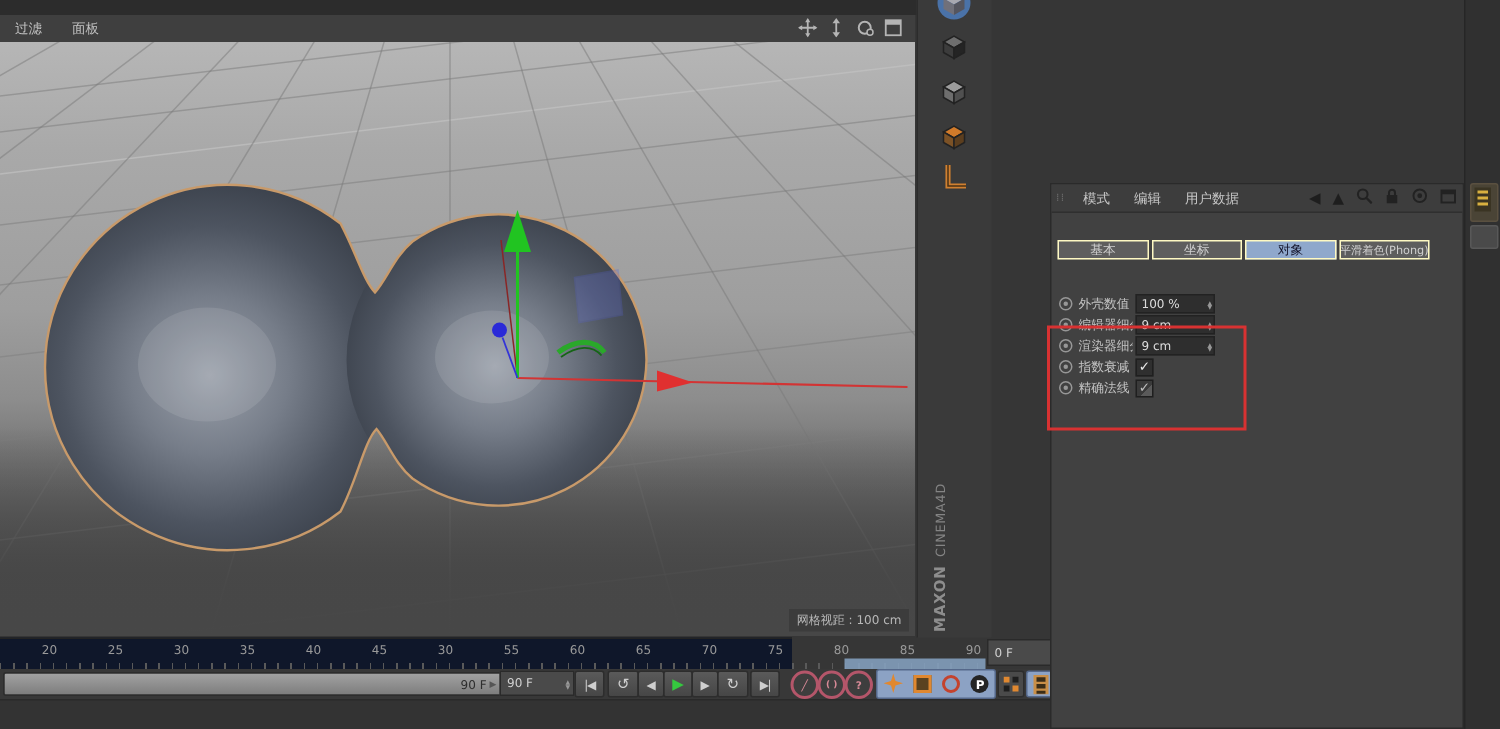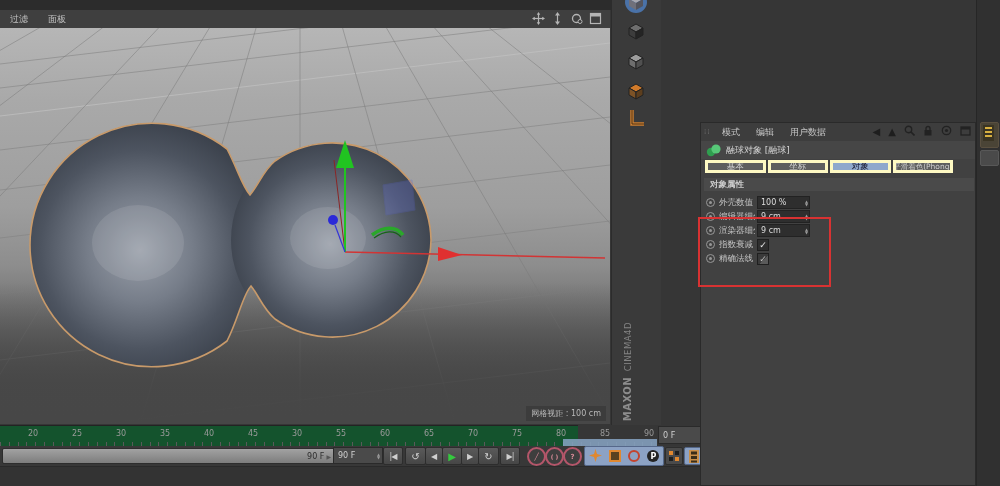--- a/index.html
+++ b/index.html
@@ -15,21 +15,21 @@
   #viewport svg{position:absolute;left:0;top:0;}
   #vp-fade{position:absolute;left:0;top:256px;width:610px;height:140px;background:linear-gradient(rgba(71,71,71,0),rgba(71,71,71,.92) 75%,#474747);}
   #grid-label{position:absolute;right:4px;bottom:3px;background:#3c3c3c;color:#b8b8b8;font-size:8px;padding:2px 5px;text-align:center;}
   
   #mode-strip{left:611px;top:0;width:49px;height:425px;background:#3a3a3a;border-left:1px solid #2c2c2c;}
   .mode-btn{position:absolute;left:8px;width:32px;height:27px;display:flex;align-items:center;justify-content:center;}
   #brand{position:absolute;left:10px;bottom:4px;transform:rotate(180deg);writing-mode:vertical-rl;color:#8d8d8d;line-height:11px;letter-spacing:.5px;}
   #brand .b1{font-weight:bold;font-size:10px;}
   #brand .b2{font-size:8.5px;color:#848484;}
   
-  #ruler{left:0;top:425px;width:578px;height:20px;background:#14532d;border-top:1px solid #232323;}
+  #ruler{left:0;top:425px;width:528px;height:20px;background:#0f172a;border-top:1px solid #232323;}
   #ruler .tk{position:absolute;top:3px;transform:translateX(-50%);font-size:8px;color:#9a9a9a;font-style:normal;font-weight:normal;}
   #ruler-ticks{position:absolute;left:0;bottom:0;width:658px;height:4px;background:repeating-linear-gradient(90deg,#5a5a5a 0 1px,transparent 1px 8.8px);}
   #preview-strip{position:absolute;left:563px;bottom:0;width:94px;height:7px;background:#87a5c4;opacity:.85;}
   .ffield{background:#4a4a4a;border:1px solid #2a2a2a;display:flex;align-items:center;font-size:8px;color:#d0d0d0;padding:0 2px 0 4px;}
   .ffield .val{flex:1;}
   .spin{display:flex;flex-direction:column;line-height:3px;font-size:4px;color:#999;}
   .spin i{font-style:normal;}
   
   #transport{left:0;top:446px;width:700px;height:20px;background:#383838;}
   #range-slider{position:absolute;left:2px;top:2px;width:328px;height:14px;background:linear-gradient(#a2a2a2,#7d7d7d);border:1px solid #2d2d2d;border-radius:2px;display:flex;align-items:center;justify-content:flex-end;font-size:8px;color:#2e2e2e;padding-right:4px;}
@@ -40,21 +40,21 @@
   #film-btn{position:absolute;left:684px;top:1px;width:17px;height:16px;background:#8ca2c4;border:1px solid #55688a;border-radius:2px;display:flex;align-items:center;justify-content:center;}
   #statusbar{left:0;top:466px;width:700px;height:20px;background:#333333;border-top:1px solid #2a2a2a;}
   
   #panel{left:700px;top:122px;width:276px;height:364px;background:#414141;border:1px solid #2a2a2a;box-sizing:border-box;}
   #panel-menubar{position:absolute;left:0;top:0;width:100%;height:18px;background:#3d3d3d;border-bottom:1px solid #2f2f2f;display:flex;align-items:center;font-size:9px;color:#c6c6c6;}
   #panel-menubar .mi{padding:0 8px;}
   #grip{width:10px;margin-left:3px;color:#6a6a6a;font-size:7px;letter-spacing:1px;}
   #panel-icons{position:absolute;right:4px;top:2px;display:flex;gap:8px;align-items:center;color:#1c1c1c;font-size:10px;}
   #obj-title{position:absolute;left:0;top:18px;width:100%;height:18px;background:#464646;display:flex;align-items:center;font-size:9px;color:#d6d6d6;gap:5px;padding-left:5px;box-sizing:border-box;}
   #tabs{position:absolute;left:4px;top:37px;width:248px;height:13px;display:flex;gap:2px;}
-  .tab{flex:1;background:#5e5e5e;border:3px solid #fef9c3;font-size:8.5px;color:#cfcfcf;display:flex;align-items:center;justify-content:center;white-space:nowrap;overflow:hidden;}
+  .tab{flex:1;background:#5e5e5e;border:1px solid #fef9c3;font-size:8.5px;color:#cfcfcf;display:flex;align-items:center;justify-content:center;white-space:nowrap;overflow:hidden;}
   .tab.active{background:#8fa8cc;color:#14142a;}
   #section-hdr{position:absolute;left:3px;top:55px;width:270px;height:13px;background:#4a4a4a;font-size:8.5px;font-weight:bold;color:#cscsc;color:#cccccc;display:flex;align-items:center;padding-left:6px;box-sizing:border-box;}
   .prow{position:absolute;left:3px;height:13px;display:flex;align-items:center;font-size:8.5px;color:#c4c4c4;}
   .adot{width:7px;height:7px;border:1px solid #979797;border-radius:50%;margin:0 4px 0 2px;position:relative;}
   .adot::after{content:"";position:absolute;left:2px;top:2px;width:3px;height:3px;background:#979797;border-radius:50%;}
   .plabel{width:36px;white-space:nowrap;overflow:hidden;}
   .pfield{margin-left:2px;width:47px;height:11px;background:#2e2e2e;border:1px solid #222;display:flex;align-items:center;font-size:8px;color:#dcdcdc;padding:0 1px 0 3px;box-sizing:content-box;}
   .pfield .val{flex:1;}
   .pcheck{margin-left:2px;width:10px;height:10px;background:#2f2f2f;border:1px solid #1f1f1f;color:#e8e8e8;font-size:9px;line-height:10px;text-align:center;}
   #annotation-box{left:698px;top:217px;width:129px;height:66px;border:2px solid #d83232;z-index:60;}
@@ -318,34 +318,26 @@
       <span><svg width="11" height="11">
             <circle cx="5.5" cy="5.5" r="4.2" fill="none" stroke="#222" stroke-width="1.3"></circle>
             <circle cx="5.5" cy="5.5" r="1.6" fill="#222"></circle>
           </svg></span>
       <span><svg width="11" height="11">
             <rect x="1" y="2" width="9" height="8" fill="none" stroke="#222" stroke-width="1.3"></rect>
             <rect x="1" y="2" width="9" height="2.5" fill="#222"></rect>
           </svg></span>
     </span>
   </div>
-  <div id="obj-title">
-    <svg width="15" height="13">
-        <circle cx="5" cy="8" r="4.2" fill="#2f9e4f"></circle>
-        <circle cx="10" cy="5" r="4.6" fill="#57c878"></circle>
-      </svg>
-    <span>融球对象 [融球]</span>
-  </div>
   <div id="tabs">
     <div class="tab">基本</div>
     <div class="tab">坐标</div>
     <div class="tab active">对象</div>
     <div class="tab" style="font-size:7.5px">平滑着色(Phong)</div>
   </div>
-  <div id="section-hdr">对象属性</div>
   <div class="prow" style="top:73px">
     <span class="adot"></span>
     <span class="plabel">外壳数值 .</span>
     <span class="pfield">
         <span class="val">100 %</span>
         <span class="spin">
           <i>▲</i>
           <i>▼</i>
         </span>
       </span>

